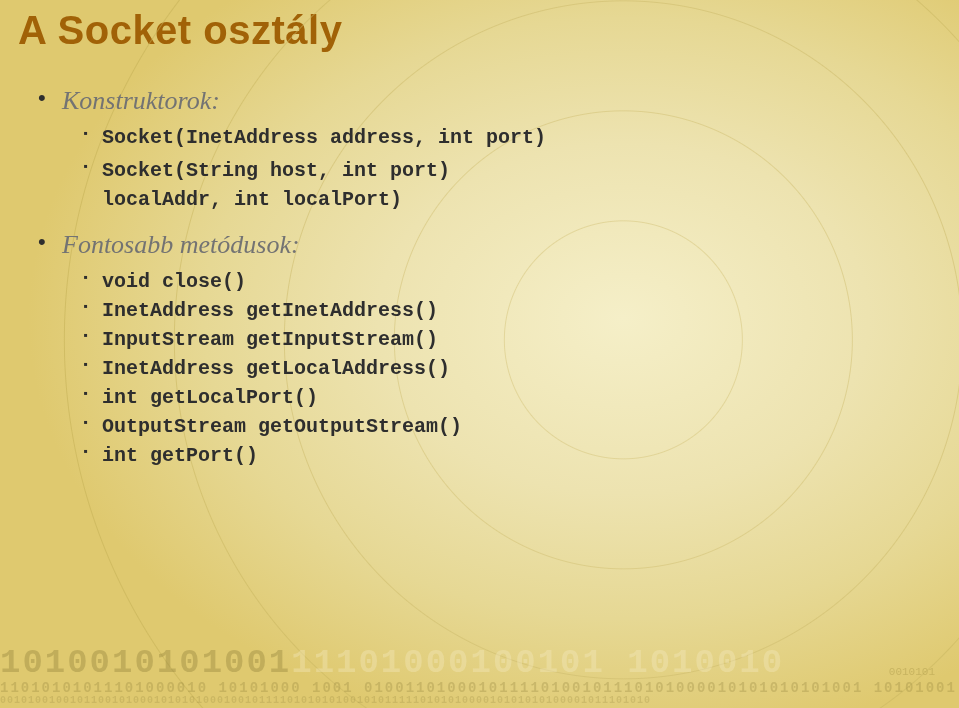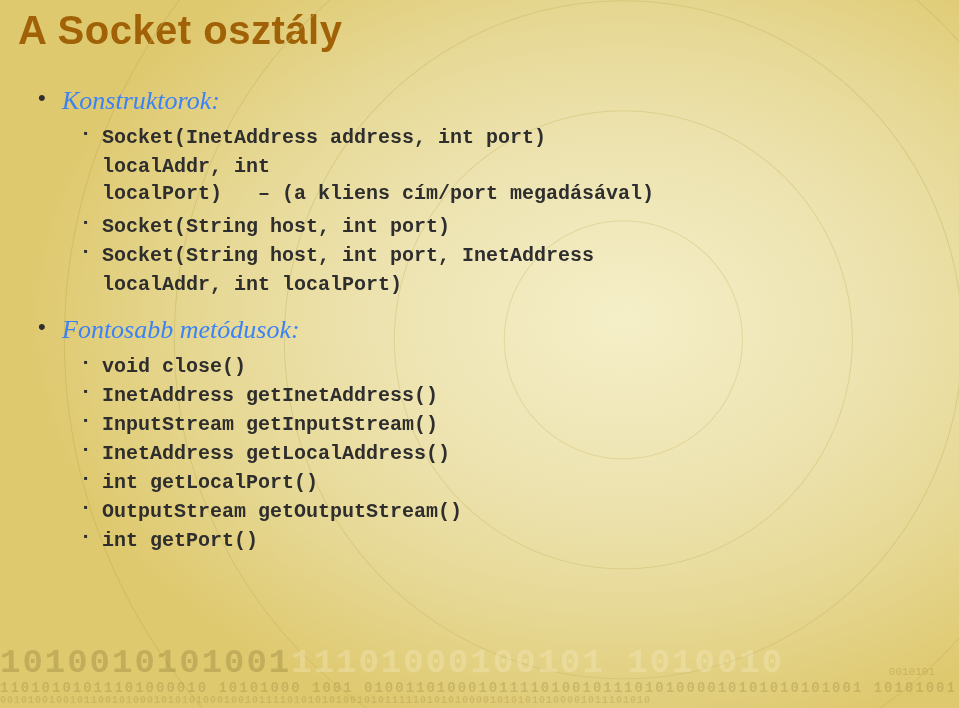--- a/index.html
+++ b/index.html
@@ -46,21 +46,21 @@
     content: "•";
     position: absolute;
     left: 0;
     top: 0;
     font-size: 22px;
     color: #2e2e2e;
   }
   .lvl1-head {
     font-style: italic;
     font-weight: 400;
-    color: #3b82f6;
+    color: #737373;
     font-family: Georgia, "Times New Roman", serif;
     font-size: 26px;
   }
   .lvl2 {
     margin-top: 6px;
     margin-left: 20px;
   }
   .lvl2 > li {
     position: relative;
     padding-left: 20px;
@@ -141,29 +141,22 @@
 
 <h1 class="title">A Socket osztály</h1>
 
 <div class="content">
   <ul class="lvl1">
     <li>
       <div class="lvl1-head">Konstruktorok:</div>
       <ul class="lvl2">
         <li>Socket(InetAddress address, int port)</li>
       </ul>
-      <div class="cont">
-        <div class="cont-row">localAddr, int</div>
-        <div class="cont-row">localPort)   <span class="note">– (a kliens cím/port megadásával)</span></div>
-      </div>
       <ul class="lvl2">
         <li>Socket(String host, int port)</li>
-        <li>
-          <span>Socket(String host, int port, InetAddress</span>
-        </li>
       </ul>
       <div class="cont">
         <div class="cont-row">localAddr, int localPort)</div>
       </div>
     </li>
 
     <li>
       <div class="lvl1-head">Fontosabb metódusok:</div>
       <ul class="lvl2">
         <li>void close()</li>

